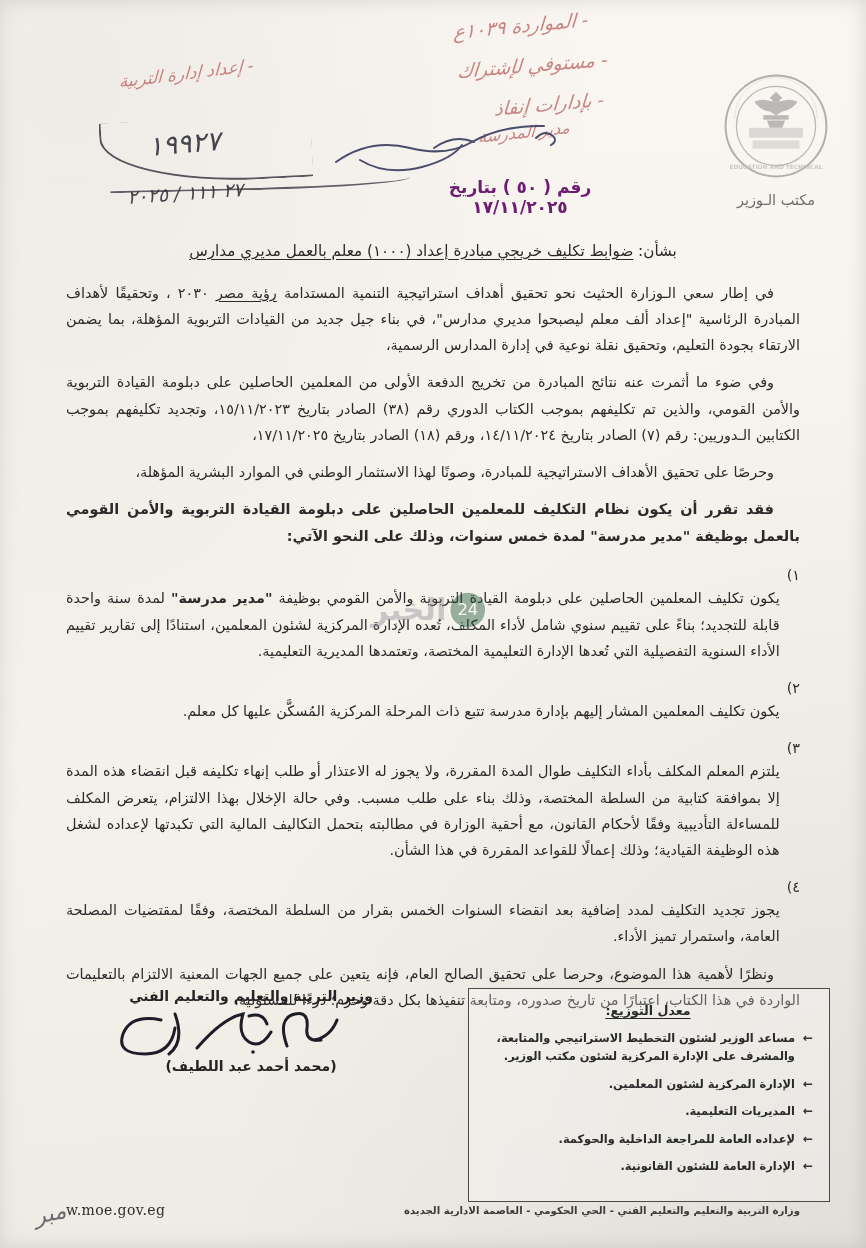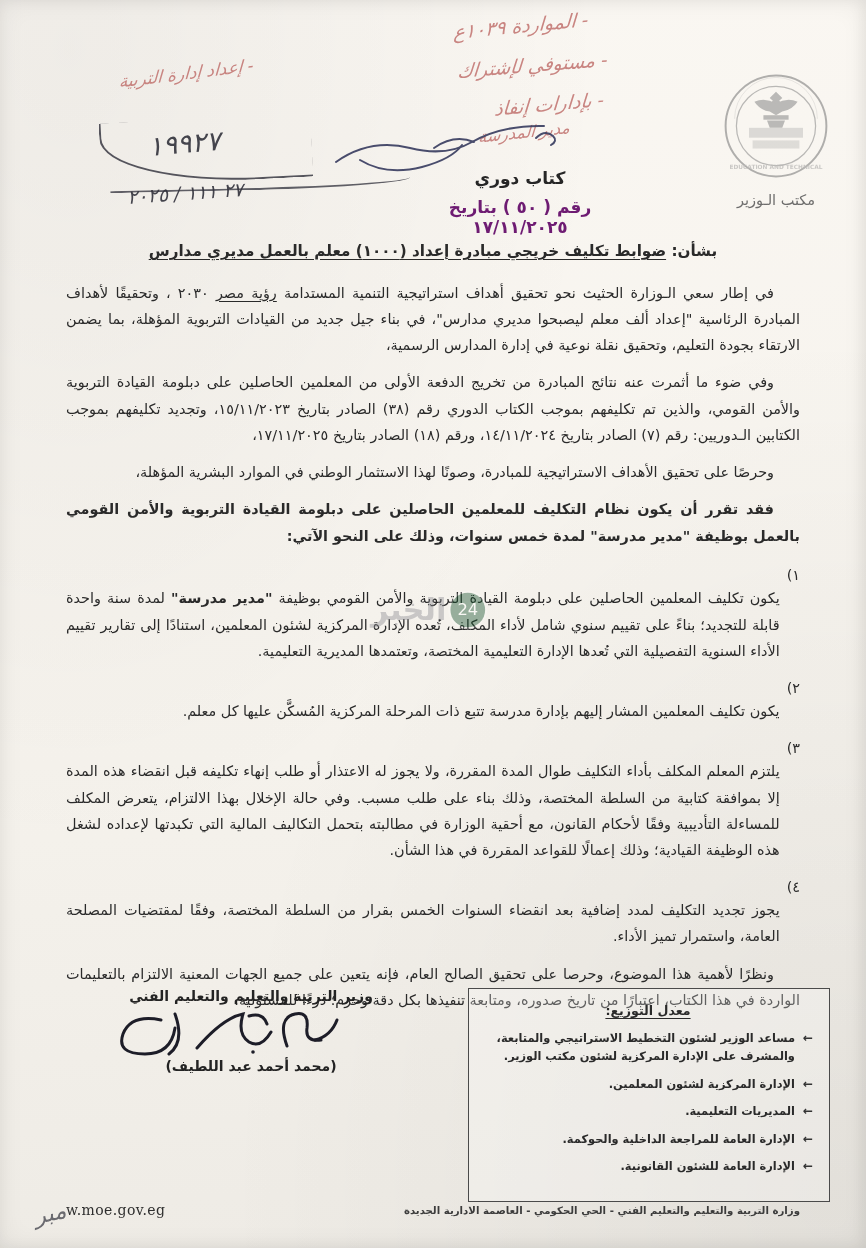--- a/index.html
+++ b/index.html
@@ -98,21 +98,21 @@
   .circ-title{font-size:17px;font-weight:bold;color:#262626;letter-spacing:1px;}
   .circ-num{margin-top:9px;font-size:17px;font-weight:bold;color:#701a75;}
 
   
   .body{
     position:absolute;top:238px;right:66px;left:66px;
     font-size:14.4px;line-height:1.82;text-align:justify;
     text-justify:inter-word;
   }
   .subject{
-    font-weight:bold;font-size:15.2px;text-align:center;
+    font-weight:normal;font-size:15.2px;text-align:center;
     margin-bottom:14px;letter-spacing:0;
   }
   .subject u{text-decoration-thickness:1px;text-underline-offset:3px;}
   p.para{margin:0 0 11px 0;text-indent:26px;}
   .bold-decision{font-weight:bold;margin:0 0 13px 0;text-indent:26px;line-height:1.85;}
   u.ul{text-decoration:underline;text-underline-offset:3px;}
   .bold{font-weight:normal;}
 
   ol.items{list-style:none;margin:0;padding:0;}
   ol.items > li{
@@ -223,21 +223,20 @@
   <svg class="blue-sig" viewBox="0 0 280 66">
     <g fill="none" stroke="#3b3f63" stroke-width="2" stroke-linecap="round" opacity=".92">
       <path d="M6 44 q34 -24 74 -14 q36 9 62 -6 q30 -17 72 -16"></path>
       <path d="M30 42 q26 16 62 7 q30 -8 40 -22"></path>
       <path d="M104 30 q20 -14 40 -6"></path>
       <path d="M206 20 q9 -9 17 -2 q5 5 -2 9"></path>
     </g>
   </svg>
 
   <div class="circ-head">
-    <div class="circ-title">كتاب دوري</div>
     <div class="circ-num">رقم ( ٥٠ ) بتاريخ ١٧/١١/٢٠٢٥</div>
   </div>
 
   <div class="body">
 
     <div class="subject">
       <span>بشأن:</span>
       <u class="ul">ضوابط تكليف خريجي مبادرة إعداد (١٠٠٠) معلم بالعمل مديري مدارس</u>
     </div>
 
@@ -311,21 +310,21 @@
       <li>
         <span class="arrow">←</span>
         <span>الإدارة المركزية لشئون المعلمين.</span>
       </li>
       <li>
         <span class="arrow">←</span>
         <span>المديريات التعليمية.</span>
       </li>
       <li>
         <span class="arrow">←</span>
-        <span>الإدارة العامة للمراجعة الداخلية والحوكمة.</span>
+        <span>لإعداده العامة للمراجعة الداخلية والحوكمة.</span>
       </li>
       <li>
         <span class="arrow">←</span>
         <span>الإدارة العامة للشئون القانونية.</span>
       </li>
     </ul>
   </div>
 
   <div class="bl-mark">مبر</div>
 

